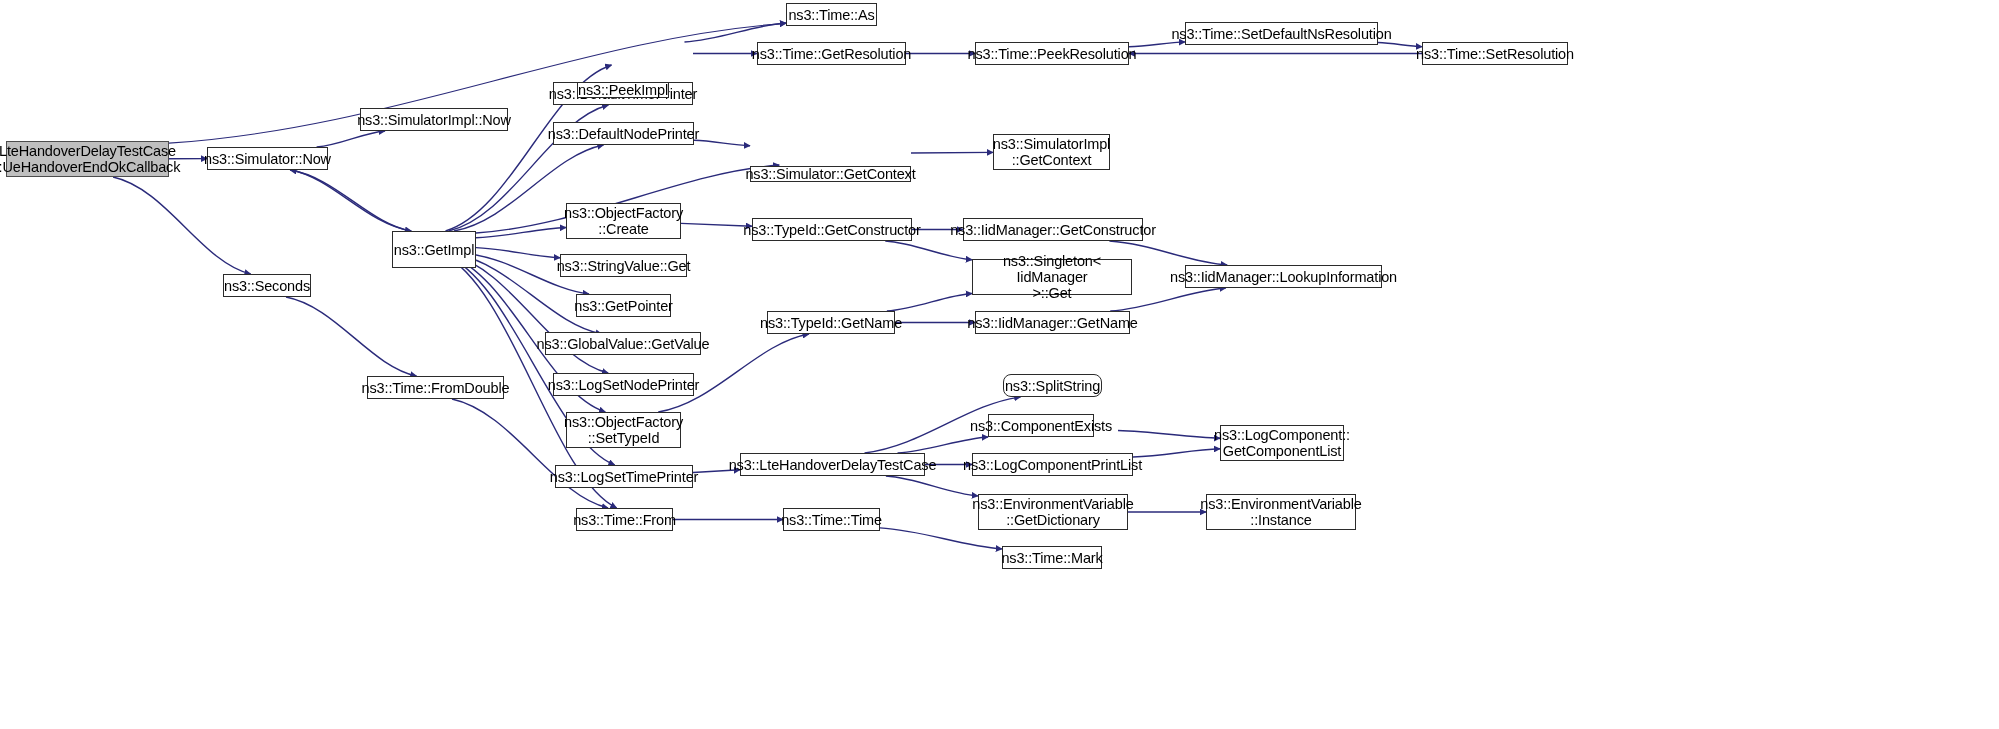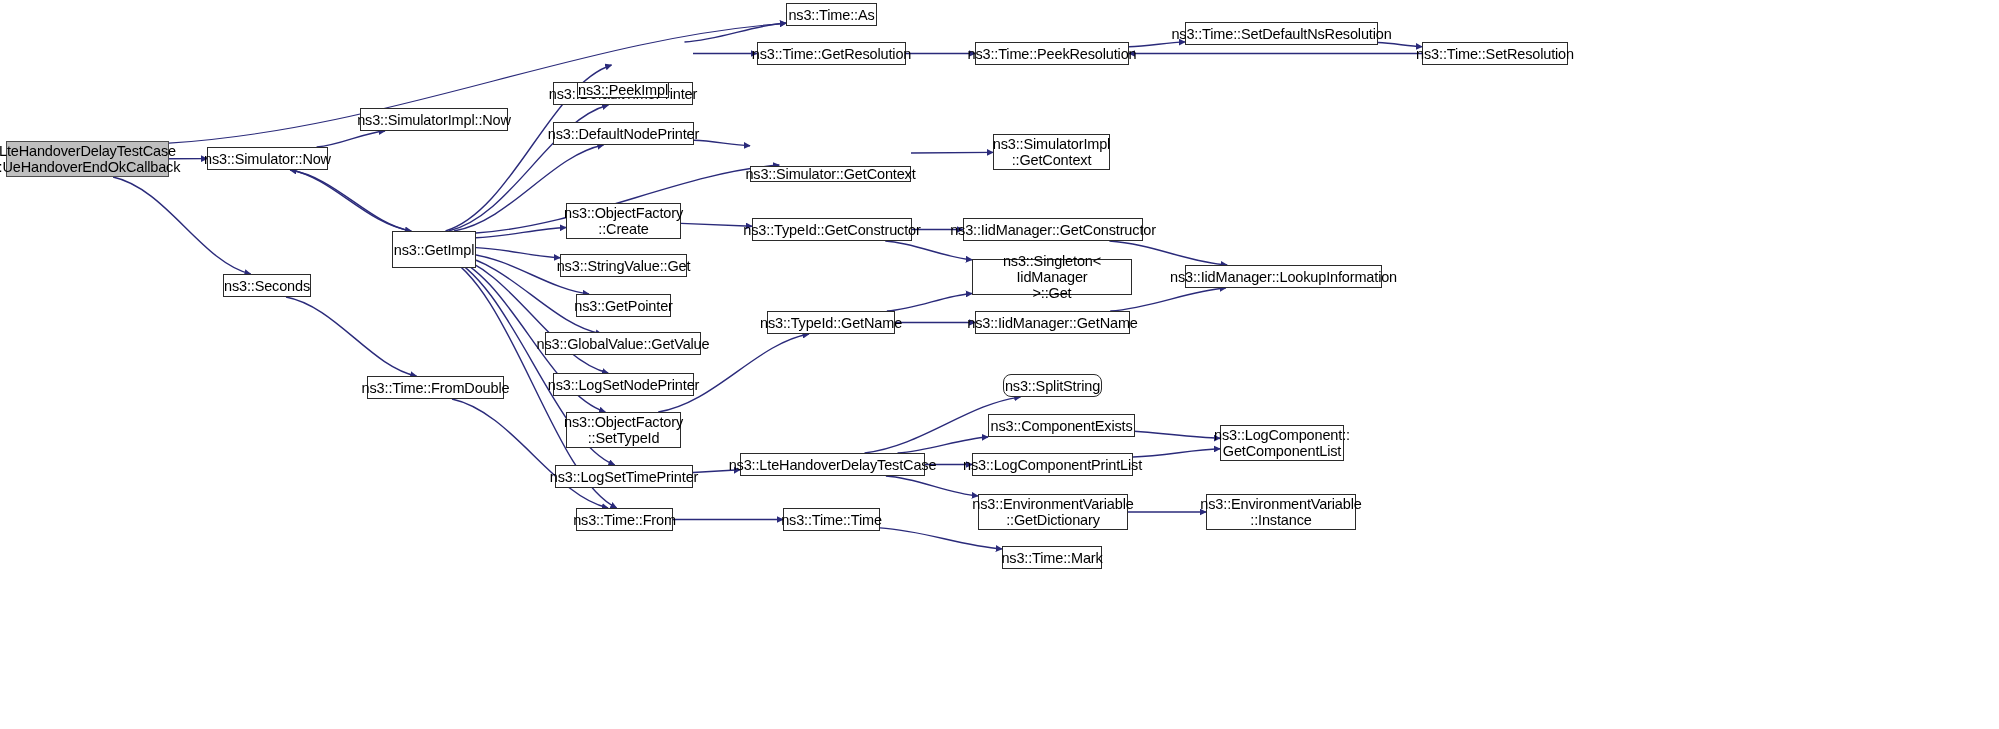--- a/index.html
+++ b/index.html
@@ -135,21 +135,21 @@
     <div class="node" style="left: 740px; top: 453px; width: 185px; height: 23px;"><span>ns3::LteHandoverDelayTestCase</span></div>
     <div class="node" style="left: 783px; top: 508px; width: 97px; height: 23px;"><span>ns3::Time::Time</span></div>
     <div class="node" style="left: 975px; top: 42px; width: 154px; height: 23px;"><span>ns3::Time::PeekResolution</span></div>
     <div class="node" style="left: 993px; top: 134px; width: 117px; height: 36px;"><span>ns3::SimulatorImpl
 ::GetContext</span></div>
     <div class="node" style="left: 963px; top: 218px; width: 180px; height: 23px;"><span>ns3::IidManager::GetConstructor</span></div>
     <div class="node" style="left: 972px; top: 259px; width: 160px; height: 36px;"><span>ns3::Singleton&lt; IidManager
 &gt;::Get</span></div>
     <div class="node" style="left: 975px; top: 311px; width: 155px; height: 23px;"><span>ns3::IidManager::GetName</span></div>
     <div class="node" style="left: 1003px; top: 374px; width: 99px; height: 23px; border-radius: 8px;"><span>ns3::SplitString</span></div>
-    <div class="node" style="left: 988px; top: 414px; width: 147px; height: 23px;"><span>ns3::ComponentExists</span></div>
+    <div class="node" style="left: 988px; top: 414px; width: 106px; height: 23px;"><span>ns3::ComponentExists</span></div>
     <div class="node" style="left: 972px; top: 453px; width: 161px; height: 23px;"><span>ns3::LogComponentPrintList</span></div>
     <div class="node" style="left: 978px; top: 494px; width: 150px; height: 36px;"><span>ns3::EnvironmentVariable
 ::GetDictionary</span></div>
     <div class="node" style="left: 1002px; top: 546px; width: 100px; height: 23px;"><span>ns3::Time::Mark</span></div>
     <div class="node" style="left: 1185px; top: 265px; width: 197px; height: 23px;"><span>ns3::IidManager::LookupInformation</span></div>
     <div class="node" style="left: 1220px; top: 425px; width: 124px; height: 36px;"><span>ns3::LogComponent::
 GetComponentList</span></div>
     <div class="node" style="left: 1206px; top: 494px; width: 150px; height: 36px;"><span>ns3::EnvironmentVariable
 ::Instance</span></div>
     <div class="node" style="left: 1185px; top: 22px; width: 193px; height: 23px;"><span>ns3::Time::SetDefaultNsResolution</span></div>

